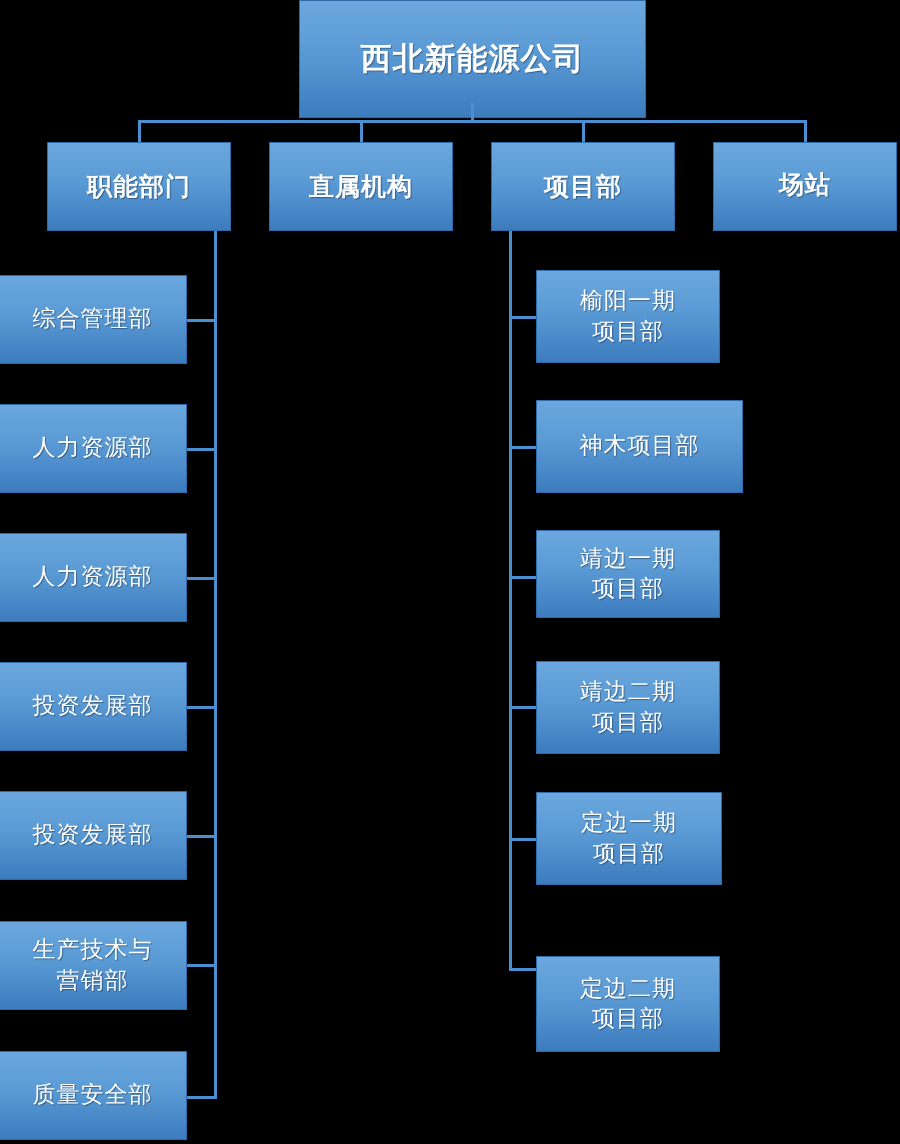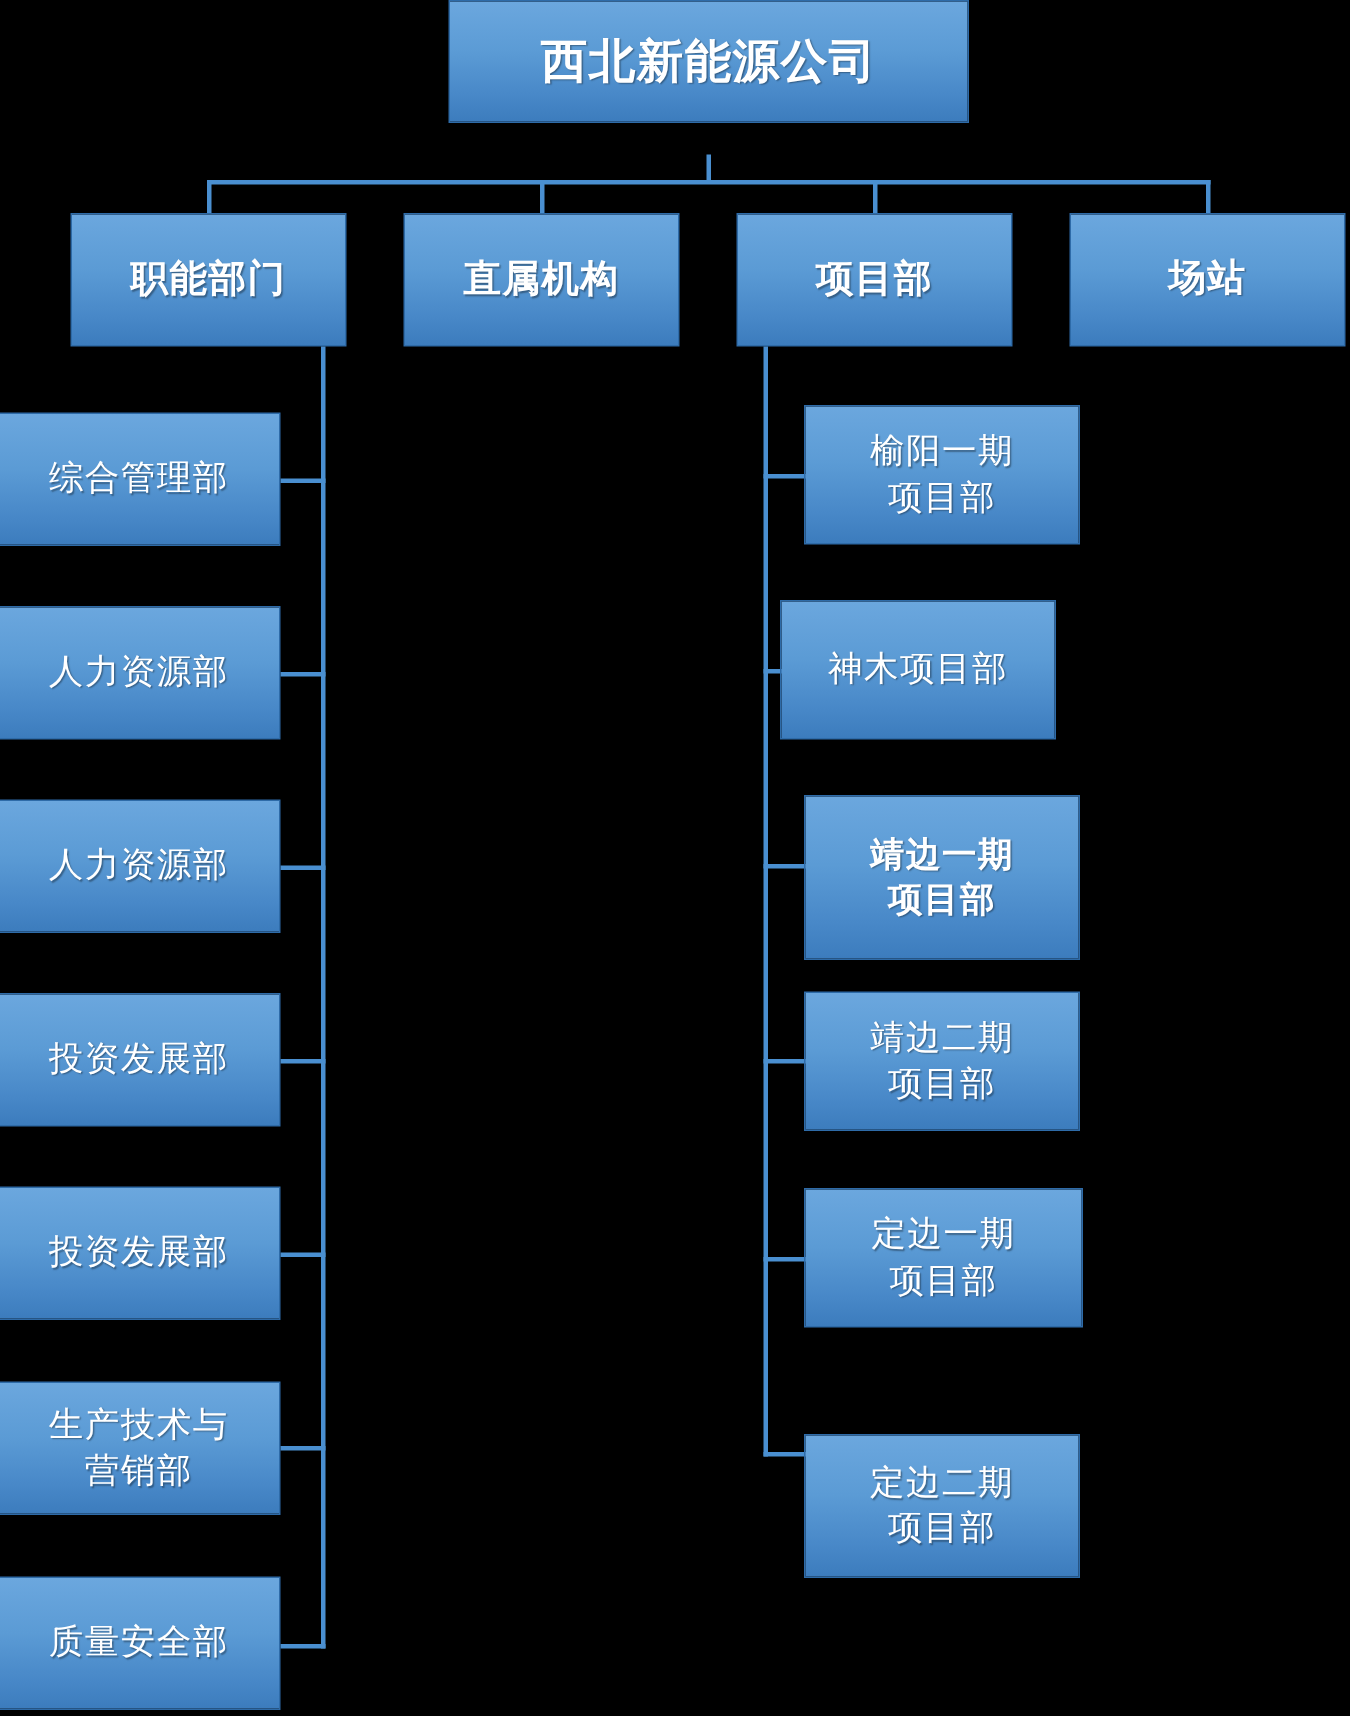--- a/index.html
+++ b/index.html
@@ -51,21 +51,21 @@
     background: #4A8FD0;
   }
   .conn.h { height: 3px; }
   .conn.v { width: 3px; }
 </style>
 </head>
 <body>
 
 <div id="chart">
 
-  <div class="node root" style="left:299px; top:0px; width:347px; height:82px;">
+  <div class="node root" style="left:299px; top:0px; width:347px; height:118px;">
     <span class="label">西北新能源公司</span>
   </div>
 
   <div class="conn v" style="left:471px; top:103px; height:19px;"></div>
 
   <div class="conn h" style="left:139px; top:120px; width:668px;"></div>
 
   <div class="conn v" style="left:138px; top:120px; height:22px;"></div>
   <div class="conn v" style="left:360px; top:120px; height:22px;"></div>
   <div class="conn v" style="left:582px; top:120px; height:22px;"></div>
@@ -119,24 +119,24 @@
   <div class="conn h" style="left:509px; top:316px; width:30px;"></div>
   <div class="conn h" style="left:509px; top:446px; width:30px;"></div>
   <div class="conn h" style="left:509px; top:576px; width:30px;"></div>
   <div class="conn h" style="left:509px; top:706px; width:30px;"></div>
   <div class="conn h" style="left:509px; top:838px; width:30px;"></div>
   <div class="conn h" style="left:509px; top:968px; width:30px;"></div>
 
   <div class="node leaf" style="left:536px; top:270px; width:184px; height:93px;">
     <span class="label">榆阳一期<br>项目部</span>
   </div>
-  <div class="node leaf" style="left:520px; top:400px; width:184px; height:93px;">
+  <div class="node leaf" style="left:536px; top:400px; width:207px; height:93px;">
     <span class="label">神木项目部</span>
   </div>
-  <div class="node leaf" style="left:536px; top:530px; width:184px; height:110px;font-weight:bold;">
+  <div class="node leaf" style="left:536px; top:530px; width:184px; height:88px;">
     <span class="label">靖边一期<br>项目部</span>
   </div>
   <div class="node leaf" style="left:536px; top:661px; width:184px; height:93px;">
     <span class="label">靖边二期<br>项目部</span>
   </div>
   <div class="node leaf" style="left:536px; top:792px; width:186px; height:93px;">
     <span class="label">定边一期<br>项目部</span>
   </div>
   <div class="node leaf" style="left:536px; top:956px; width:184px; height:96px;">
     <span class="label">定边二期<br>项目部</span>

